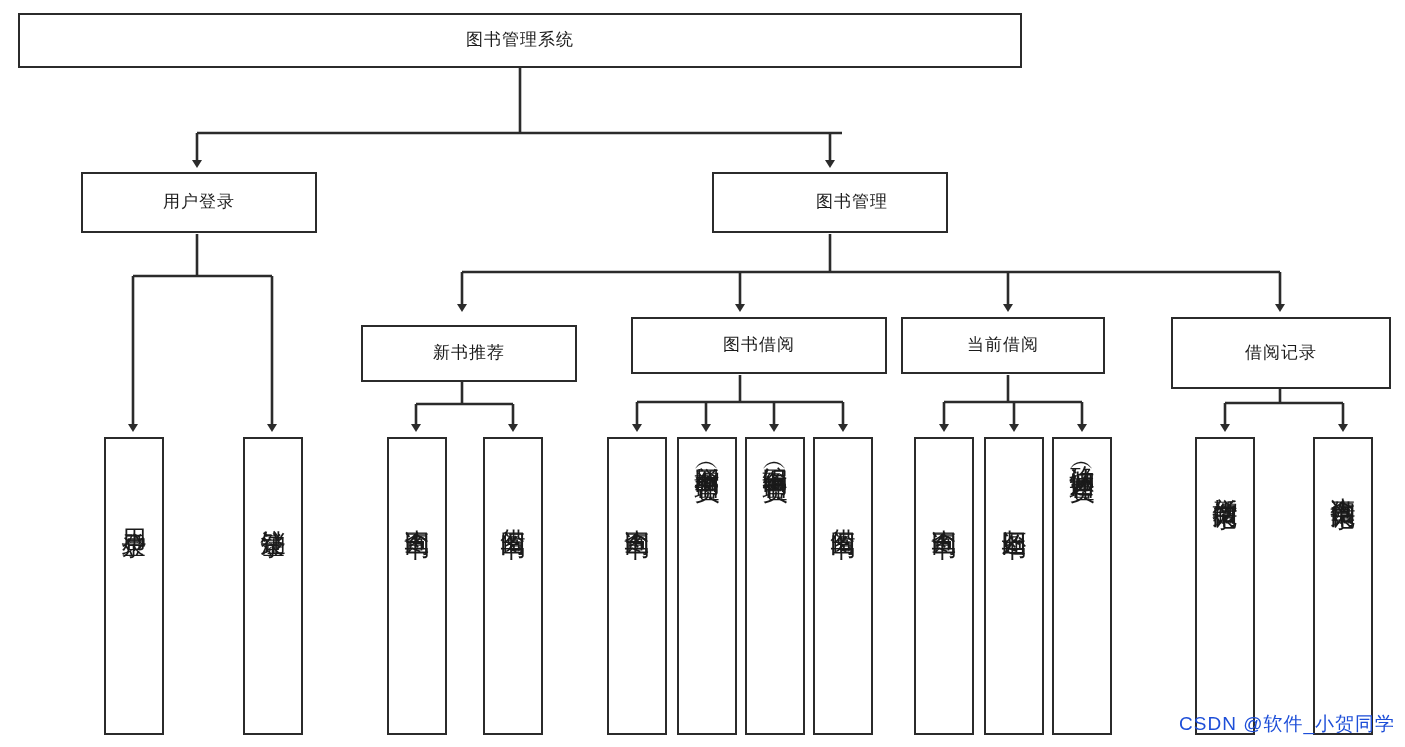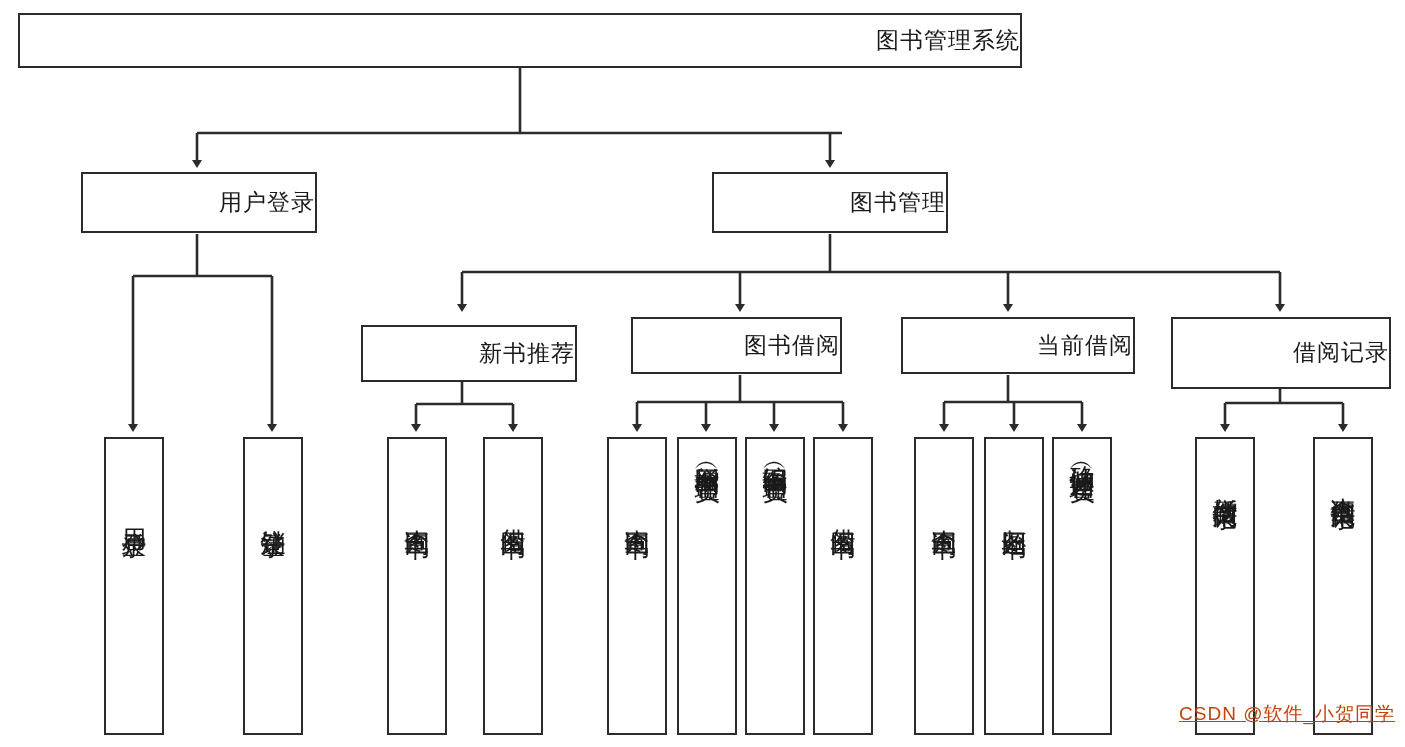--- a/index.html
+++ b/index.html
@@ -25,24 +25,23 @@
     position:absolute;
     box-sizing:border-box;
     background:#ffffff;
     border:2px solid #2b2b2b;
     display:flex;
     align-items:center;
     justify-content:center;
     color:#1a1a1a;
   }
   .node.horiz{
-    font-size:23px;
+    font-size:17px;
     letter-spacing:1px;
     line-height:1.1;
-    justify-content:flex-end;
   }
   .node.vert{
     align-items:flex-start;
     justify-content:center;
     padding-top:14px;
   }
   .node.vert .vtext{
     writing-mode:vertical-rl;
     text-orientation:upright;
     font-size:25px;
@@ -50,27 +49,26 @@
     letter-spacing:2px;
     white-space:nowrap;
     display:block;
   }
   .node.vert.tall .vtext{
     padding-top:0;
   }
   .watermark{
     position:absolute;
     right:10px;
-    bottom:20px;
+    bottom:10px;
     font-size:19px;
-    color:#c2410c;
+    color:#1d4ed8;
     letter-spacing:1px;
     white-space:nowrap;
     user-select:none;
-    text-decoration:underline;
   }
 </style>
 </head>
 <body>
 
 <div id="stage">
 
   <svg id="wires" viewBox="0 0 1405 747">
     <defs>
       <marker id="arrow" markerWidth="10" markerHeight="10" refX="4" refY="5" orient="auto" markerUnits="userSpaceOnUse">
@@ -128,24 +126,24 @@
   <div class="node horiz" style="left:81px;top:172px;width:236px;height:61px;">
     <span>用户登录</span>
   </div>
   <div class="node horiz" style="left:712px;top:172px;width:236px;height:61px;padding-left:44px;">
     <span>图书管理</span>
   </div>
 
   <div class="node horiz" style="left:361px;top:325px;width:216px;height:57px;">
     <span>新书推荐</span>
   </div>
-  <div class="node horiz" style="left:631px;top:317px;width:211px;height:57px;">
+  <div class="node horiz" style="left:631px;top:317px;width:256px;height:57px;">
     <span>图书借阅</span>
   </div>
-  <div class="node horiz" style="left:901px;top:317px;width:234px;height:57px;">
+  <div class="node horiz" style="left:901px;top:317px;width:204px;height:57px;">
     <span>当前借阅</span>
   </div>
   <div class="node horiz" style="left:1171px;top:317px;width:220px;height:72px;">
     <span>借阅记录</span>
   </div>
 
   <div class="node vert" style="left:104px;top:437px;width:60px;height:298px;padding-top:70px;">
     <span class="vtext">用户登录</span>
   </div>
   <div class="node vert" style="left:243px;top:437px;width:60px;height:298px;padding-top:70px;">

